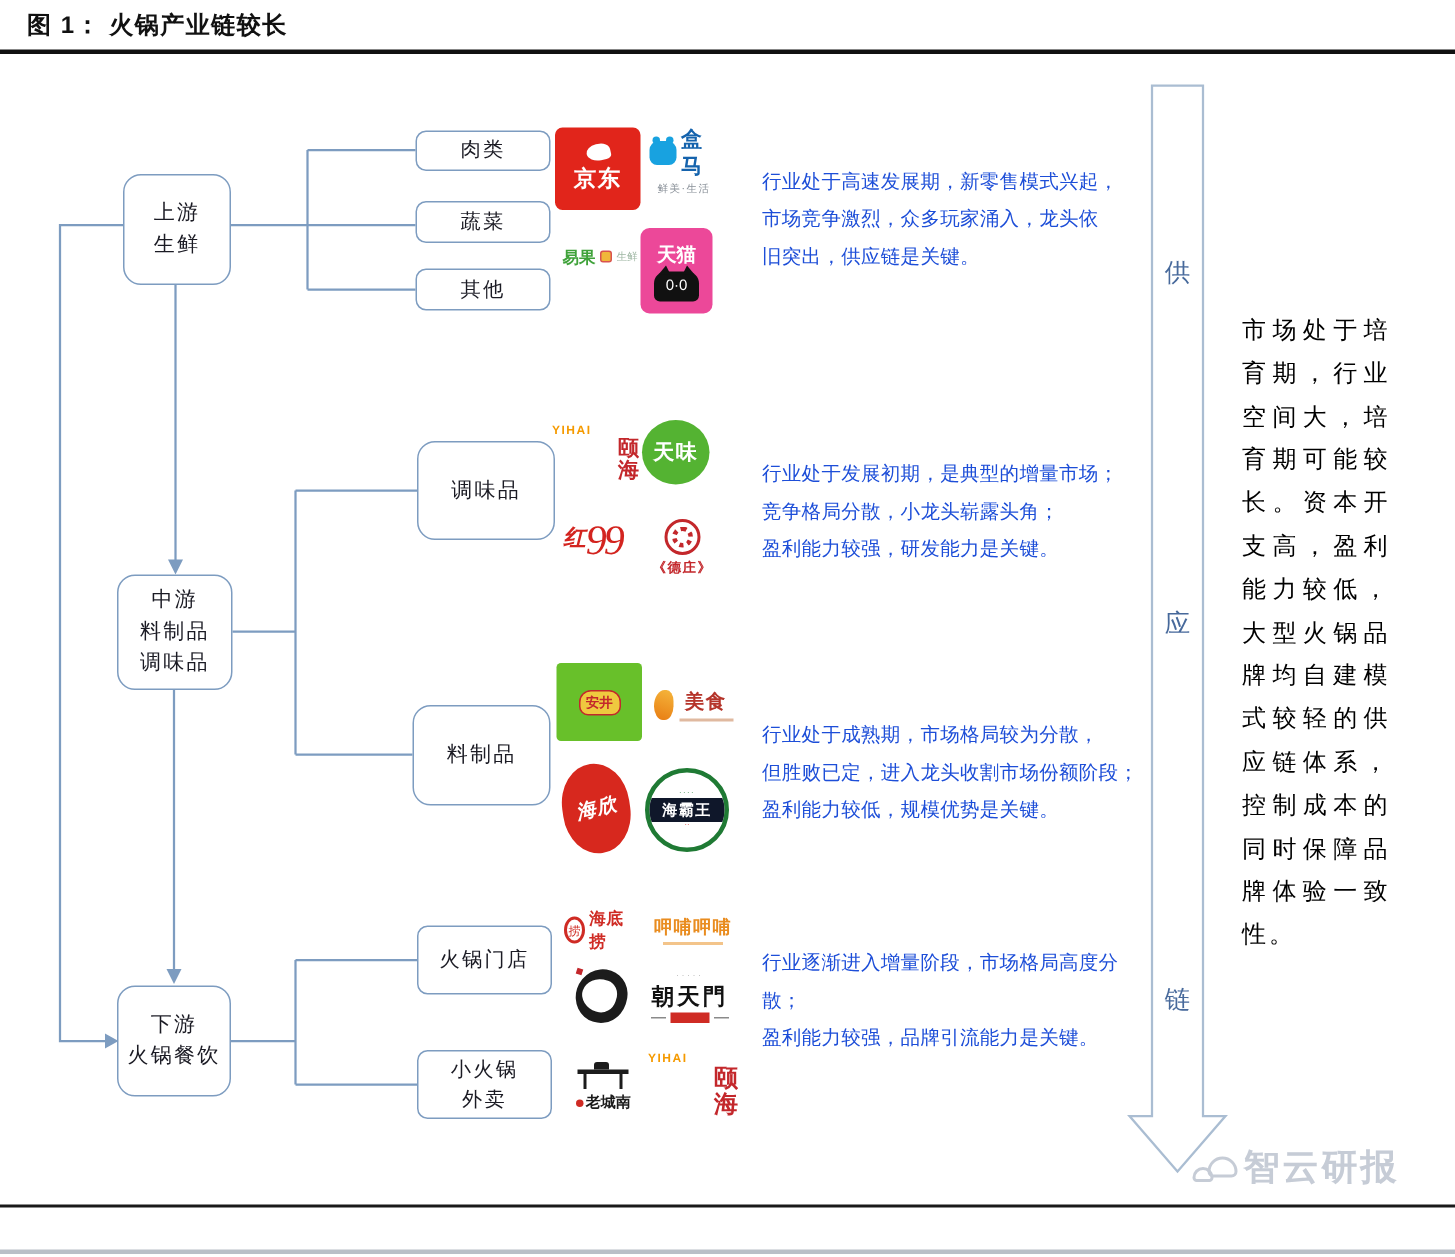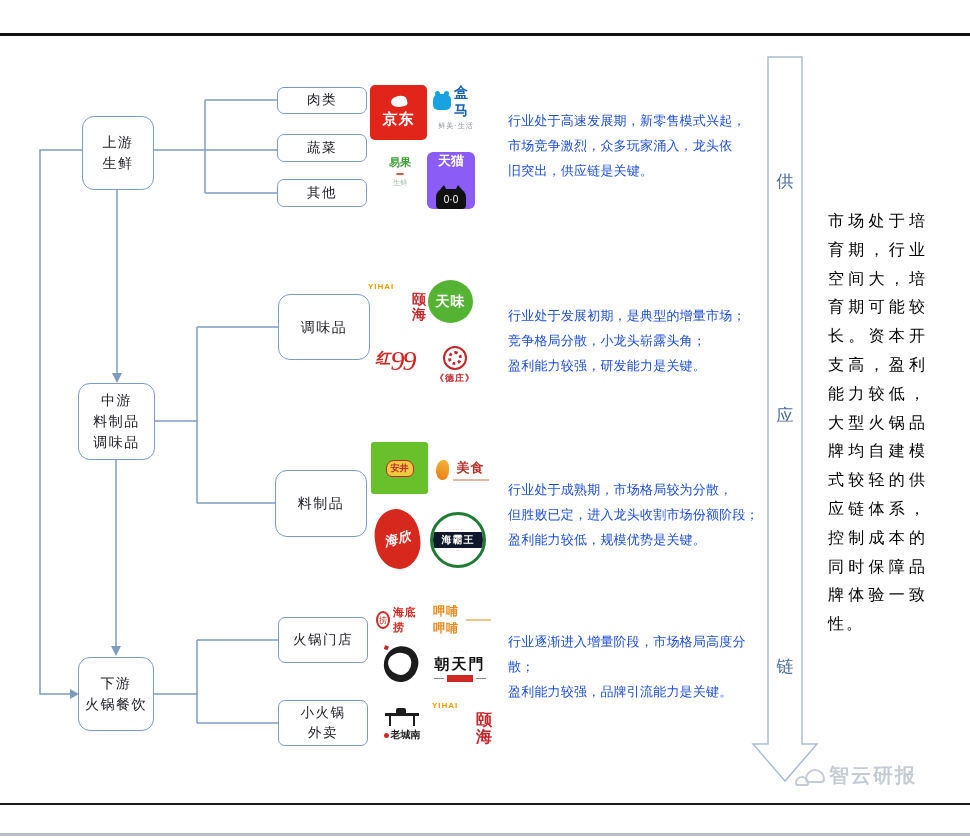--- a/index.html
+++ b/index.html
@@ -35,43 +35,43 @@
   
   .footer-rule { position:absolute; left:0; top:803px; width:970px; height:2px; background:#1a1a1a; z-index:3;}
   .source { position:absolute; left:18px; top:812px; font-size:13.5px; font-weight:bold;
     color:#111; letter-spacing:2px; z-index:3; }
   .bottom-rule { position:absolute; left:0; top:833px; width:970px; height:3px; background:#b9bfc7; }
 
   .watermark { position:absolute; left:795px; top:762px; z-index:2; display:flex; align-items:center; gap:4px;
     color:#c6ccd6; font-family:"Liberation Sans", sans-serif; }
   .wm-cloud { width:20px; height:14px; border:2px solid #c6ccd6; border-radius:10px 10px 4px 4px; position:relative; }
   .wm-cloud.sm { width:14px; height:10px; margin-right:-8px; margin-top:10px; }
-  .wm-text { font-size:20px; font-weight:bold; letter-spacing:2px; }
+  .wm-text { font-size:24px; font-weight:bold; letter-spacing:2px; }
 
   
   .logo { position:absolute; z-index:2; display:flex; align-items:center; justify-content:center; }
 
   .jd { background:#e1251b; border-radius:5px; flex-direction:column; }
   .jd .paw { width:16px; height:11px; background:#fff; border-radius:60% 60% 30% 70%; margin-bottom:3px; transform:rotate(-12deg); }
   .jd .t { color:#fff; font-weight:bold; font-size:15px; font-family:"Liberation Sans", sans-serif; letter-spacing:1px; }
 
   .hema { flex-direction:column; gap:1px; }
   .hema .row { display:flex; align-items:center; gap:3px; }
   .hema .hippo { width:20px; height:16px; background:#18a2e0; border-radius:6px 6px 5px 5px; position:relative; }
   .hema .hippo:before { content:""; position:absolute; top:-3px; left:2px; width:5px; height:5px; background:#18a2e0; border-radius:50%; }
   .hema .hippo:after { content:""; position:absolute; top:-3px; right:2px; width:5px; height:5px; background:#18a2e0; border-radius:50%; }
   .hema .t { color:#1563ad; font-weight:bold; font-size:14px; }
   .hema .tag { font-size:7px; color:#8a9199; letter-spacing:1px; }
 
-  .yiguo { gap:3px;flex-direction:column; }
+  .yiguo { gap:3px; }
   .yiguo .t { color:#3fa23a; font-weight:bold; font-size:11px; }
   .yiguo .dot { width:8px; height:8px; background:#f0b73a; border-radius:2px; border:1px solid #d9534f; }
   .yiguo .sub { font-size:7px; color:#9fb7a4; }
 
-  .tmall { background:#8b5cf6; border-radius:6px; flex-direction:column; gap:2px;justify-content:space-between; }
+  .tmall { background:#ec4899; border-radius:6px; flex-direction:column; gap:2px; }
   .tmall .t { color:#fff; font-weight:bold; font-size:13px; }
   .tmall .cat { width:30px; height:20px; background:#111; border-radius:8px 8px 4px 4px; color:#fff;
      font-size:10px; display:flex; align-items:center; justify-content:center; position:relative; font-family:"Liberation Sans", sans-serif;}
   .tmall .cat:before { content:""; position:absolute; top:-4px; left:3px; border-left:5px solid transparent; border-right:3px solid transparent; border-bottom:6px solid #111; }
   .tmall .cat:after { content:""; position:absolute; top:-4px; right:3px; border-left:3px solid transparent; border-right:5px solid transparent; border-bottom:6px solid #111; }
 
   .yihai { gap:3px; }
   .yihai .flame { width:14px; height:24px; background:linear-gradient(160deg,#f6c244 35%,#c3272b 60%); border-radius:70% 30% 40% 60%; }
   .yihai .col { display:flex; flex-direction:column; line-height:1.1; }
   .yihai .en { color:#f59a00; font-size:8px; font-weight:bold; letter-spacing:1px; font-family:"Liberation Sans", sans-serif; }
@@ -107,21 +107,21 @@
   .haibawang .tiny { font-size:5px; color:#1f7a34; letter-spacing:1px; }
   .haibawang .band { width:110%; background:#0f172a; color:#fff; font-size:10px; font-weight:bold;
      text-align:center; padding:1px 0; letter-spacing:1px; }
   .haibawang .tiny2 { font-size:5px; color:#cf2b24; }
 
   .haidilao { gap:3px; }
   .haidilao .seal { width:15px; height:18px; border:2px solid #cf2b24; border-radius:50%; color:#cf2b24; font-size:8px;
      display:flex; align-items:center; justify-content:center; }
   .haidilao .t { color:#cf2b24; font-size:11px; font-weight:bold; letter-spacing:0.5px; }
 
-  .xiabu { flex-direction:row; gap:1px; }
+  .xiabu { flex-direction:column; gap:1px; }
   .xiabu .t { color:#e98c1f; font-size:12px; font-weight:bold; letter-spacing:1px; }
   .xiabu .bar { width:40px; height:2px; background:#f3c48a; }
 
   .inkring { }
   .inkring .ring { width:34px; height:36px; border:7px solid #1c1c1c; border-radius:52% 48% 50% 50%; transform:rotate(18deg);
      border-left-width:4px; position:relative; }
   .inkring .ring:before { content:""; position:absolute; top:-2px; left:-8px; width:4px; height:4px; background:#c3272b; }
 
   .chaotianmen { flex-direction:column; gap:1px; }
   .chaotianmen .tiny { font-size:5px; color:#9a9a9a; letter-spacing:2px; }
@@ -138,20 +138,21 @@
   .laochengnan .pot { position:absolute; top:0; left:11px; width:10px; height:5px; background:#1c1c1c; border-radius:2px 2px 0 0; }
   .laochengnan .row { display:flex; align-items:center; gap:2px; }
   .laochengnan .dot { width:5px; height:5px; background:#cf2b24; border-radius:50%; }
   .laochengnan .t { color:#1c1c1c; font-size:10px; font-weight:bold; }
 </style>
 </head>
 <body>
 
 <div class="page">
 
+  <div class="fig-title">图 1： 火锅产业链较长</div>
   <div class="title-rule"></div>
 
   <svg class="wires" width="970" height="838">
     <g stroke="#7d9cc0" stroke-width="1.5" fill="none">
 
       <path d="M154,150 H277"></path>
       <path d="M205,100 V193"></path>
       <path d="M205,100 H277"></path>
       <path d="M205,193 H277"></path>
 

